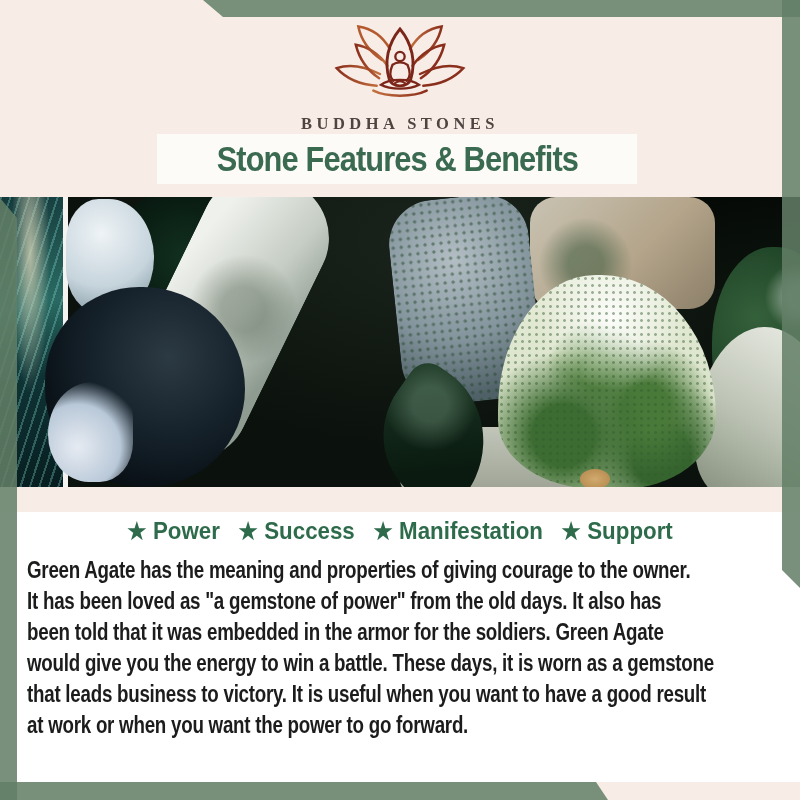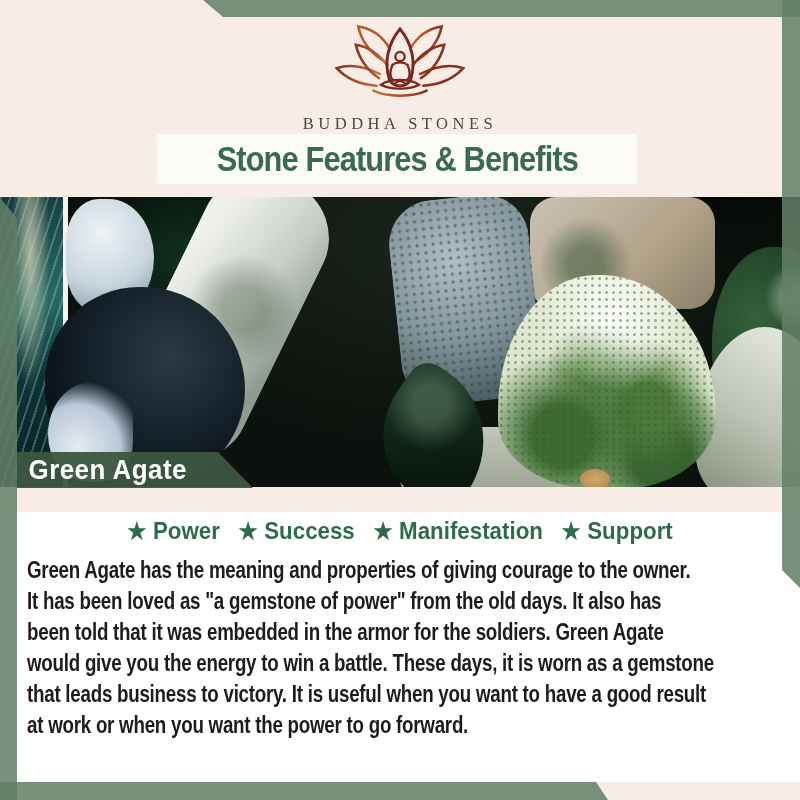--- a/index.html
+++ b/index.html
@@ -14,21 +14,21 @@
               clip-path:polygon(0 0,100% 0,100% 100%,0 calc(100% - 18px));}
   .band-left{left:0;top:198px;width:17px;height:602px;
              clip-path:polygon(0 0,100% 20px,100% 100%,0 100%);}
   .band-bottom{left:0;top:782px;width:608px;height:18px;
                clip-path:polygon(0 0,calc(100% - 12px) 0,100% 100%,0 100%);}
 
   
   .logo{position:absolute;left:325px;top:24px;width:150px;height:90px;}
   .brand{position:absolute;left:0;top:114px;width:800px;text-align:center;
          font-family:"Liberation Serif",serif;font-size:16.5px;letter-spacing:4.5px;
-         color:var(--logo-text,#4f4440);font-weight:400;}
+         color:var(--logo-text,#4f4440);font-weight:700;}
 
   .banner{position:absolute;left:157px;top:134px;width:480px;height:50px;
           background:#fdfbf8;display:flex;align-items:center;justify-content:center;z-index:5;}
   .banner-title{font-size:35px;font-weight:bold;color:var(--title-green,#3a6a50);
                 letter-spacing:-1px;white-space:nowrap;display:inline-block;transform:scaleX(.88);}
 
   
   .photo{position:absolute;left:0;top:197px;width:800px;height:290px;overflow:hidden;z-index:10;
          background:radial-gradient(ellipse at 55% 15%,#1a241c 0%,#0b110c 60%);}
   .stone{position:absolute;}
@@ -155,23 +155,20 @@
     <div class="stone white-band"></div>
     <div class="stone bluegray-moss"></div>
     <div class="stone gray-floor"></div>
     <div class="stone dark-leaf"></div>
     <div class="stone moss-round"></div>
     <div class="stone silver-br"></div>
     <div class="stone tree-dome"></div>
     <div class="stone tan-tip"></div>
   </div>
 
-  <div class="stone-label">
-    <span>Green Agate</span>
-  </div>
 
   <div class="panel"></div>
 
   <div class="benefits">
     <div class="benefit">
       <span class="star">★</span>
       <span>Power</span>
     </div>
     <div class="benefit">
       <span class="star">★</span>

